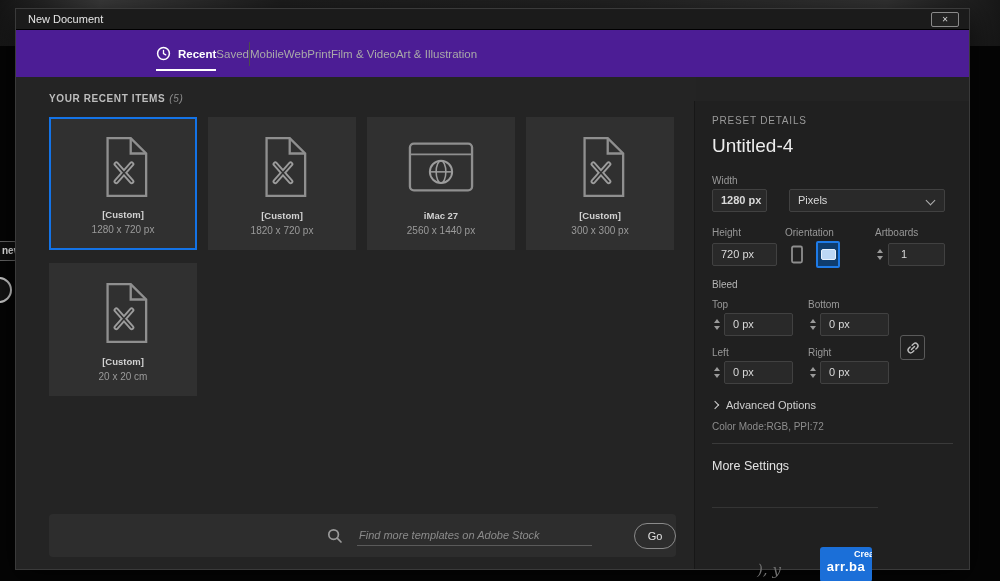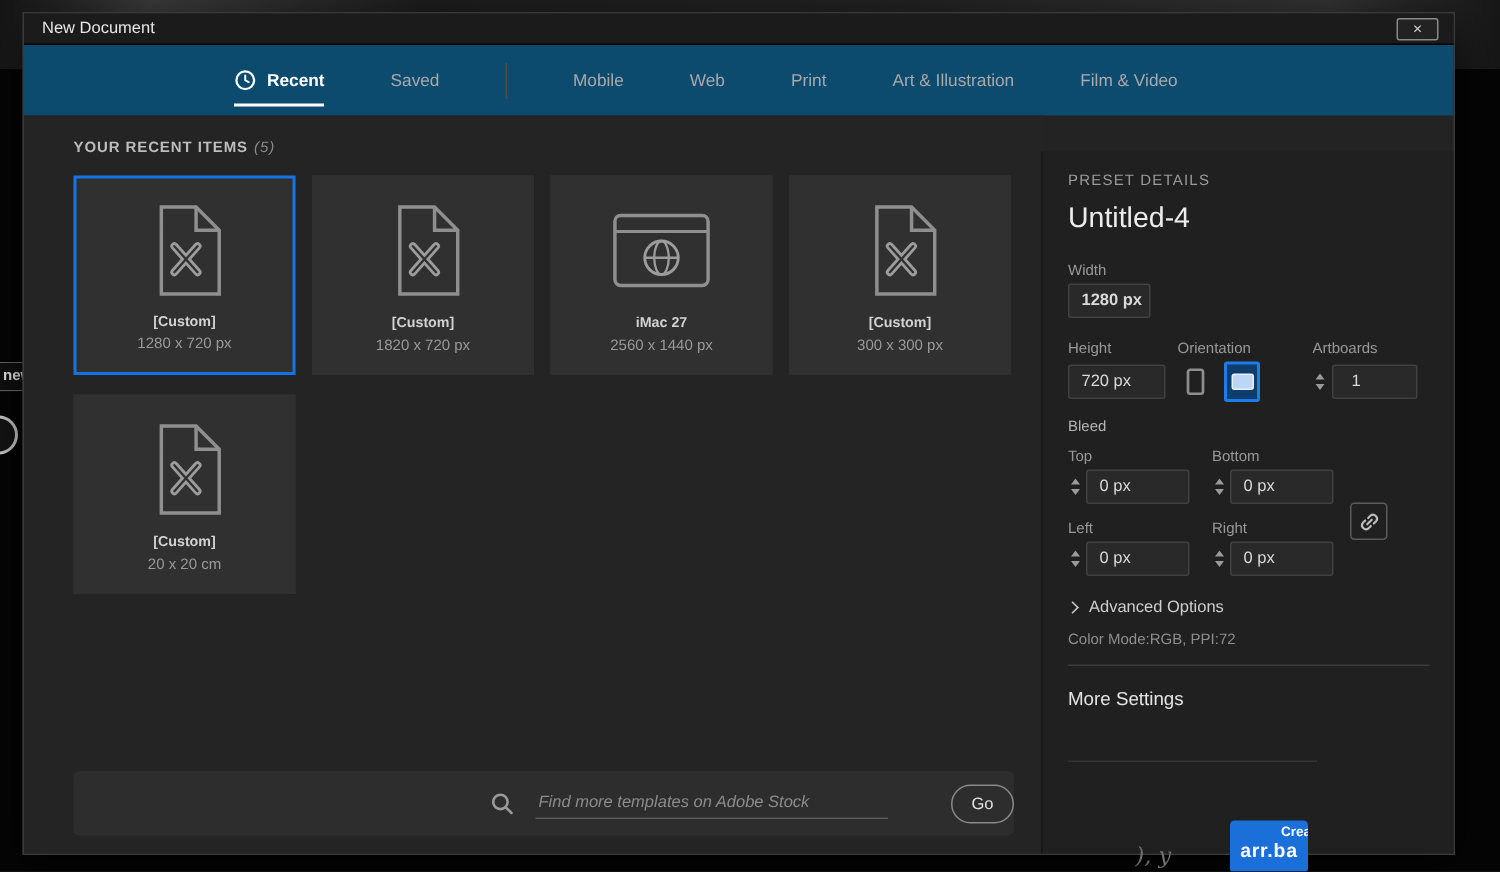--- a/index.html
+++ b/index.html
@@ -20,22 +20,22 @@
 
   
   .titlebar { position:absolute; left:0; top:0; right:0; height:21px; background:#1b1b1b;
     border-bottom:1px solid #000; display:flex; align-items:center; }
   .title-text { color:#e6e6e6; font-size:11px; padding-left:12px; }
   .close-btn { position:absolute; right:10px; top:3px; width:28px; height:15px;
     background:#222; border:1px solid #8a8a8a; border-radius:2px; color:#cfcfcf;
     font-size:8px; line-height:13px; text-align:center; cursor:pointer; }
 
   
-  .tabbar { position:absolute; left:0; top:21px; right:0; height:47px; background:#0c4a6e;
-    display:flex; align-items:center; padding-left:140px; gap:44px; }
+  .tabbar { position:absolute; left:0; top:21px; right:0; height:47px; background:#4c1d95;
+    display:flex; align-items:center; padding-left:140px; }
   .tab { position:relative; height:47px; display:flex; align-items:center; gap:7px;
     color:#a9a9a9; font-size:11.5px; cursor:pointer; white-space:nowrap; }
   .tab.active { color:#ffffff; font-weight:bold; }
   .tab.active::after { content:""; position:absolute; left:0; right:0; bottom:6px; height:2px; background:#ffffff; }
   .tab-divider { width:1px; height:24px; background:#4d4d4d; }
 
   
   .content-left { position:absolute; left:0; top:68px; width:680px; bottom:0; background:#242424; }
   .right-panel { position:absolute; right:0; top:68px; width:275px; bottom:0; background:#202020;
     border-left:1px solid #171717;margin-top:24px; }
@@ -136,24 +136,24 @@
       <div class="tab">
           <span>Mobile</span>
         </div>
       <div class="tab">
           <span>Web</span>
         </div>
       <div class="tab">
           <span>Print</span>
         </div>
       <div class="tab">
+          <span>Film &amp; Video</span>
+        </div>
+      <div class="tab">
           <span>Art &amp; Illustration</span>
-        </div>
-      <div class="tab">
-          <span>Film &amp; Video</span>
         </div>
     </div>
 
     <div class="content-left">
       <div class="recent-heading">
         <span>YOUR RECENT ITEMS</span><span class="count">(5)</span>
       </div>
 
       <div class="cards">
 
@@ -236,20 +236,24 @@
         <button class="go-btn">Go</button>
       </div>
     </div>
 
     <div class="right-panel">
       <div class="rp-heading">PRESET DETAILS</div>
       <div class="doc-name">Untitled-4</div>
 
       <div class="rp-label" style="left:17px; top:74px;">Width</div>
       <div class="field" style="left:17px; top:88px; width:55px;font-weight:bold;">1280 px</div>
+      <div class="field select" style="left:94px; top:88px; width:156px;">
+        <span>Pixels</span>
+        <span class="chev-down"></span>
+      </div>
 
       <div class="rp-label" style="left:17px; top:126px;">Height</div>
       <div class="rp-label" style="left:90px; top:126px;">Orientation</div>
       <div class="rp-label" style="left:180px; top:126px;">Artboards</div>
 
       <div class="field" style="left:17px; top:142px; width:65px;">720 px</div>
 
       <div class="orient-btn" style="left:90px; top:140px;">
         <span>
           <svg width="14" height="19" viewBox="0 0 14 19">

